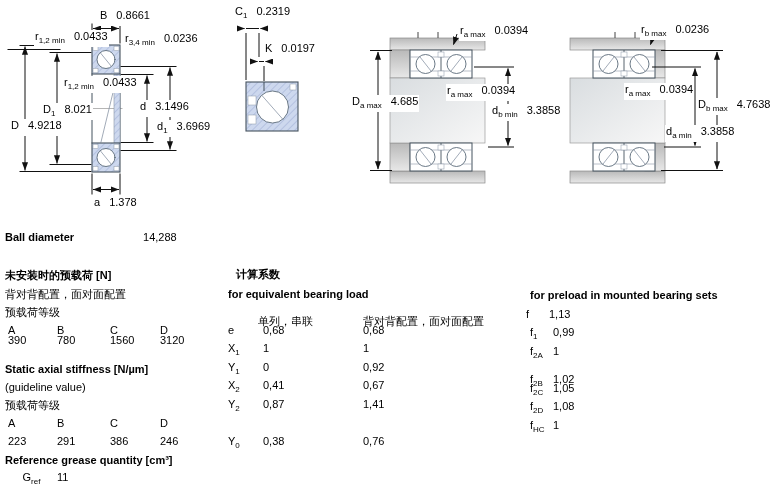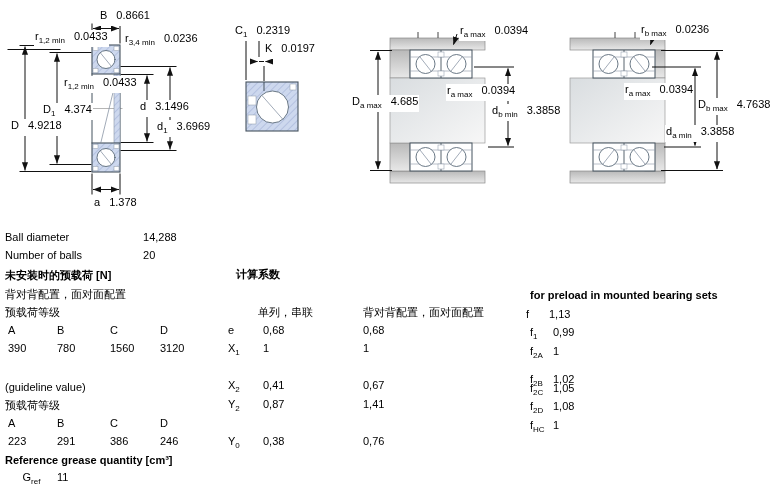--- a/index.html
+++ b/index.html
@@ -12,23 +12,23 @@
     position:absolute; display:inline-flex; column-gap:9px; align-items:baseline;
     background:#fff; padding:0 1px; font-size:11px; line-height:12px; white-space:nowrap;
   }
   .dim sub, .t sub { font-size:8px; }
   .t { position:absolute; font-size:11px; line-height:13px; white-space:nowrap; }
   .b { font-weight:bold; }
   .c4 span { display:inline-block; }
   .c4 .w1 { width:49px; } .c4 .w2 { width:53px; } .c4 .w3 { width:50px; }
   .fr .lab { display:inline-block; width:35px; }
   .fr .v1  { display:inline-block; width:100px; }
-  .hd .h1  { display:inline-block; width:105px; }
+  .hd .h1  { display:inline-block; width:105px;margin-top:9px; }
   .pr .lab { display:inline-block; width:23px; }
-  .spec .lab { display:inline-block; width:135px; font-weight:normal; }
+  .spec .lab { display:inline-block; width:135px; font-weight:bold; }
   .gr .lab { display:inline-block; width:51px;text-align:center; }
 </style>
 </head>
 <body>
 
 <div class="page">
 
   <svg width="781" height="222" viewBox="0 0 781 222" style="position:absolute;left:0;top:0">
     <defs>
       <marker id="ar" viewBox="0 0 10 10" refX="8.5" refY="5" markerWidth="9" markerHeight="9" orient="auto-start-reverse" markerUnits="userSpaceOnUse">
@@ -228,40 +228,40 @@
   <div class="dim" style="left:124px;top:32px">
     <span><span>r</span><sub>3,4 min</sub></span>
     <span>0.0236</span>
   </div>
   <div class="dim" style="left:63px;top:76px">
     <span><span>r</span><sub>1,2 min</sub></span>
     <span>0.0433</span>
   </div>
   <div class="dim" style="left:42px;top:103px">
     <span><span>D</span><sub>1</sub></span>
-    <span>4.374</span>
+    <span>8.021</span>
   </div>
   <div class="dim" style="left:10px;top:119px">
     <span><span>D</span><sub></sub></span>
     <span>4.9218</span>
   </div>
   <div class="dim" style="left:139px;top:100px">
     <span><span>d</span><sub></sub></span>
     <span>3.1496</span>
   </div>
   <div class="dim" style="left:156px;top:120px">
     <span><span>d</span><sub>1</sub></span>
     <span>3.6969</span>
   </div>
   <div class="dim" style="left:93px;top:196px">
     <span><span>a</span><sub></sub></span>
     <span>1.378</span>
   </div>
 
-  <div class="dim" style="left:234px;top:24px">
+  <div class="dim" style="left:234px;top:5px">
     <span><span>C</span><sub>1</sub></span>
     <span>0.2319</span>
   </div>
   <div class="dim" style="left:264px;top:42px">
     <span><span>K</span><sub></sub></span>
     <span>0.0197</span>
   </div>
 
   <div class="dim" style="left:459px;top:24px">
     <span><span>r</span><sub>a max</sub></span>
@@ -293,59 +293,60 @@
     <span>4.7638</span>
   </div>
   <div class="dim" style="left:665px;top:125px">
     <span><span>d</span><sub>a min</sub></span>
     <span>3.3858</span>
   </div>
 
   <div class="t spec" style="left:5px;top:231px">
     <span class="lab">Ball diameter</span>
     <span>14,288</span>
-  </div>
-  <div class="t spec" style="left:5px;top:249px">
-    <span class="lab">Number of balls</span>
-    <span>20</span>
   </div>
 
   <div class="t b" style="left:5px;top:269px">未安装时的预载荷 [N]</div>
   <div class="t" style="left:5px;top:288px">背对背配置，面对面配置</div>
   <div class="t" style="left:5px;top:306px">预载荷等级</div>
   <div class="t c4" style="left:8px;top:324px">
     <span class="w1">A</span><span class="w2">B</span><span class="w3">C</span><span>D</span>
   </div>
-  <div class="t c4" style="left:8px;top:342px">
+  <div class="t c4" style="left:8px;top:334px">
     <span class="w1">390</span><span class="w2">780</span><span class="w3">1560</span><span>3120</span>
   </div>
 
+  <div class="t b" style="left:5px;top:363px">Static axial stiffness [N/µm]</div>
   <div class="t" style="left:5px;top:381px">(guideline value)</div>
   <div class="t" style="left:5px;top:399px">预载荷等级</div>
   <div class="t c4" style="left:8px;top:417px">
     <span class="w1">A</span><span class="w2">B</span><span class="w3">C</span><span>D</span>
   </div>
   <div class="t c4" style="left:8px;top:435px">
     <span class="w1">223</span><span class="w2">291</span><span class="w3">386</span><span>246</span>
   </div>
 
   <div class="t b" style="left:5px;top:454px">Reference grease quantity [cm³]</div>
   <div class="t gr" style="left:6px;top:471px">
     <span class="lab"><span>G</span><sub>ref</sub></span><span>11</span>
   </div>
 
   <div class="t b" style="left:236px;top:268px">计算系数</div>
+  <div class="t b" style="left:228px;top:288px">for equivalent bearing load</div>
   <div class="t hd" style="left:258px;top:306px">
     <span class="h1">单列，串联</span><span>背对背配置，面对面配置</span>
   </div>
   <div class="t fr" style="left:228px;top:324px">
     <span class="lab"><span>e</span><sub></sub></span><span class="v1">0,68</span><span>0,68</span>
   </div>
   <div class="t fr" style="left:228px;top:342px">
     <span class="lab"><span>X</span><sub>1</sub></span><span class="v1">1</span><span>1</span>
+  </div>
+  <div class="t fr" style="left:228px;top:361px">
+    <span class="lab"><span>Y</span><sub>1</sub></span><span class="v1">0</span><span>0,92</span>
   </div>
   <div class="t fr" style="left:228px;top:379px">
     <span class="lab"><span>X</span><sub>2</sub></span><span class="v1">0,41</span><span>0,67</span>
   </div>
   <div class="t fr" style="left:228px;top:398px">
     <span class="lab"><span>Y</span><sub>2</sub></span><span class="v1">0,87</span><span>1,41</span>
   </div>
   <div class="t fr" style="left:228px;top:435px">
     <span class="lab"><span>Y</span><sub>0</sub></span><span class="v1">0,38</span><span>0,76</span>
   </div>

